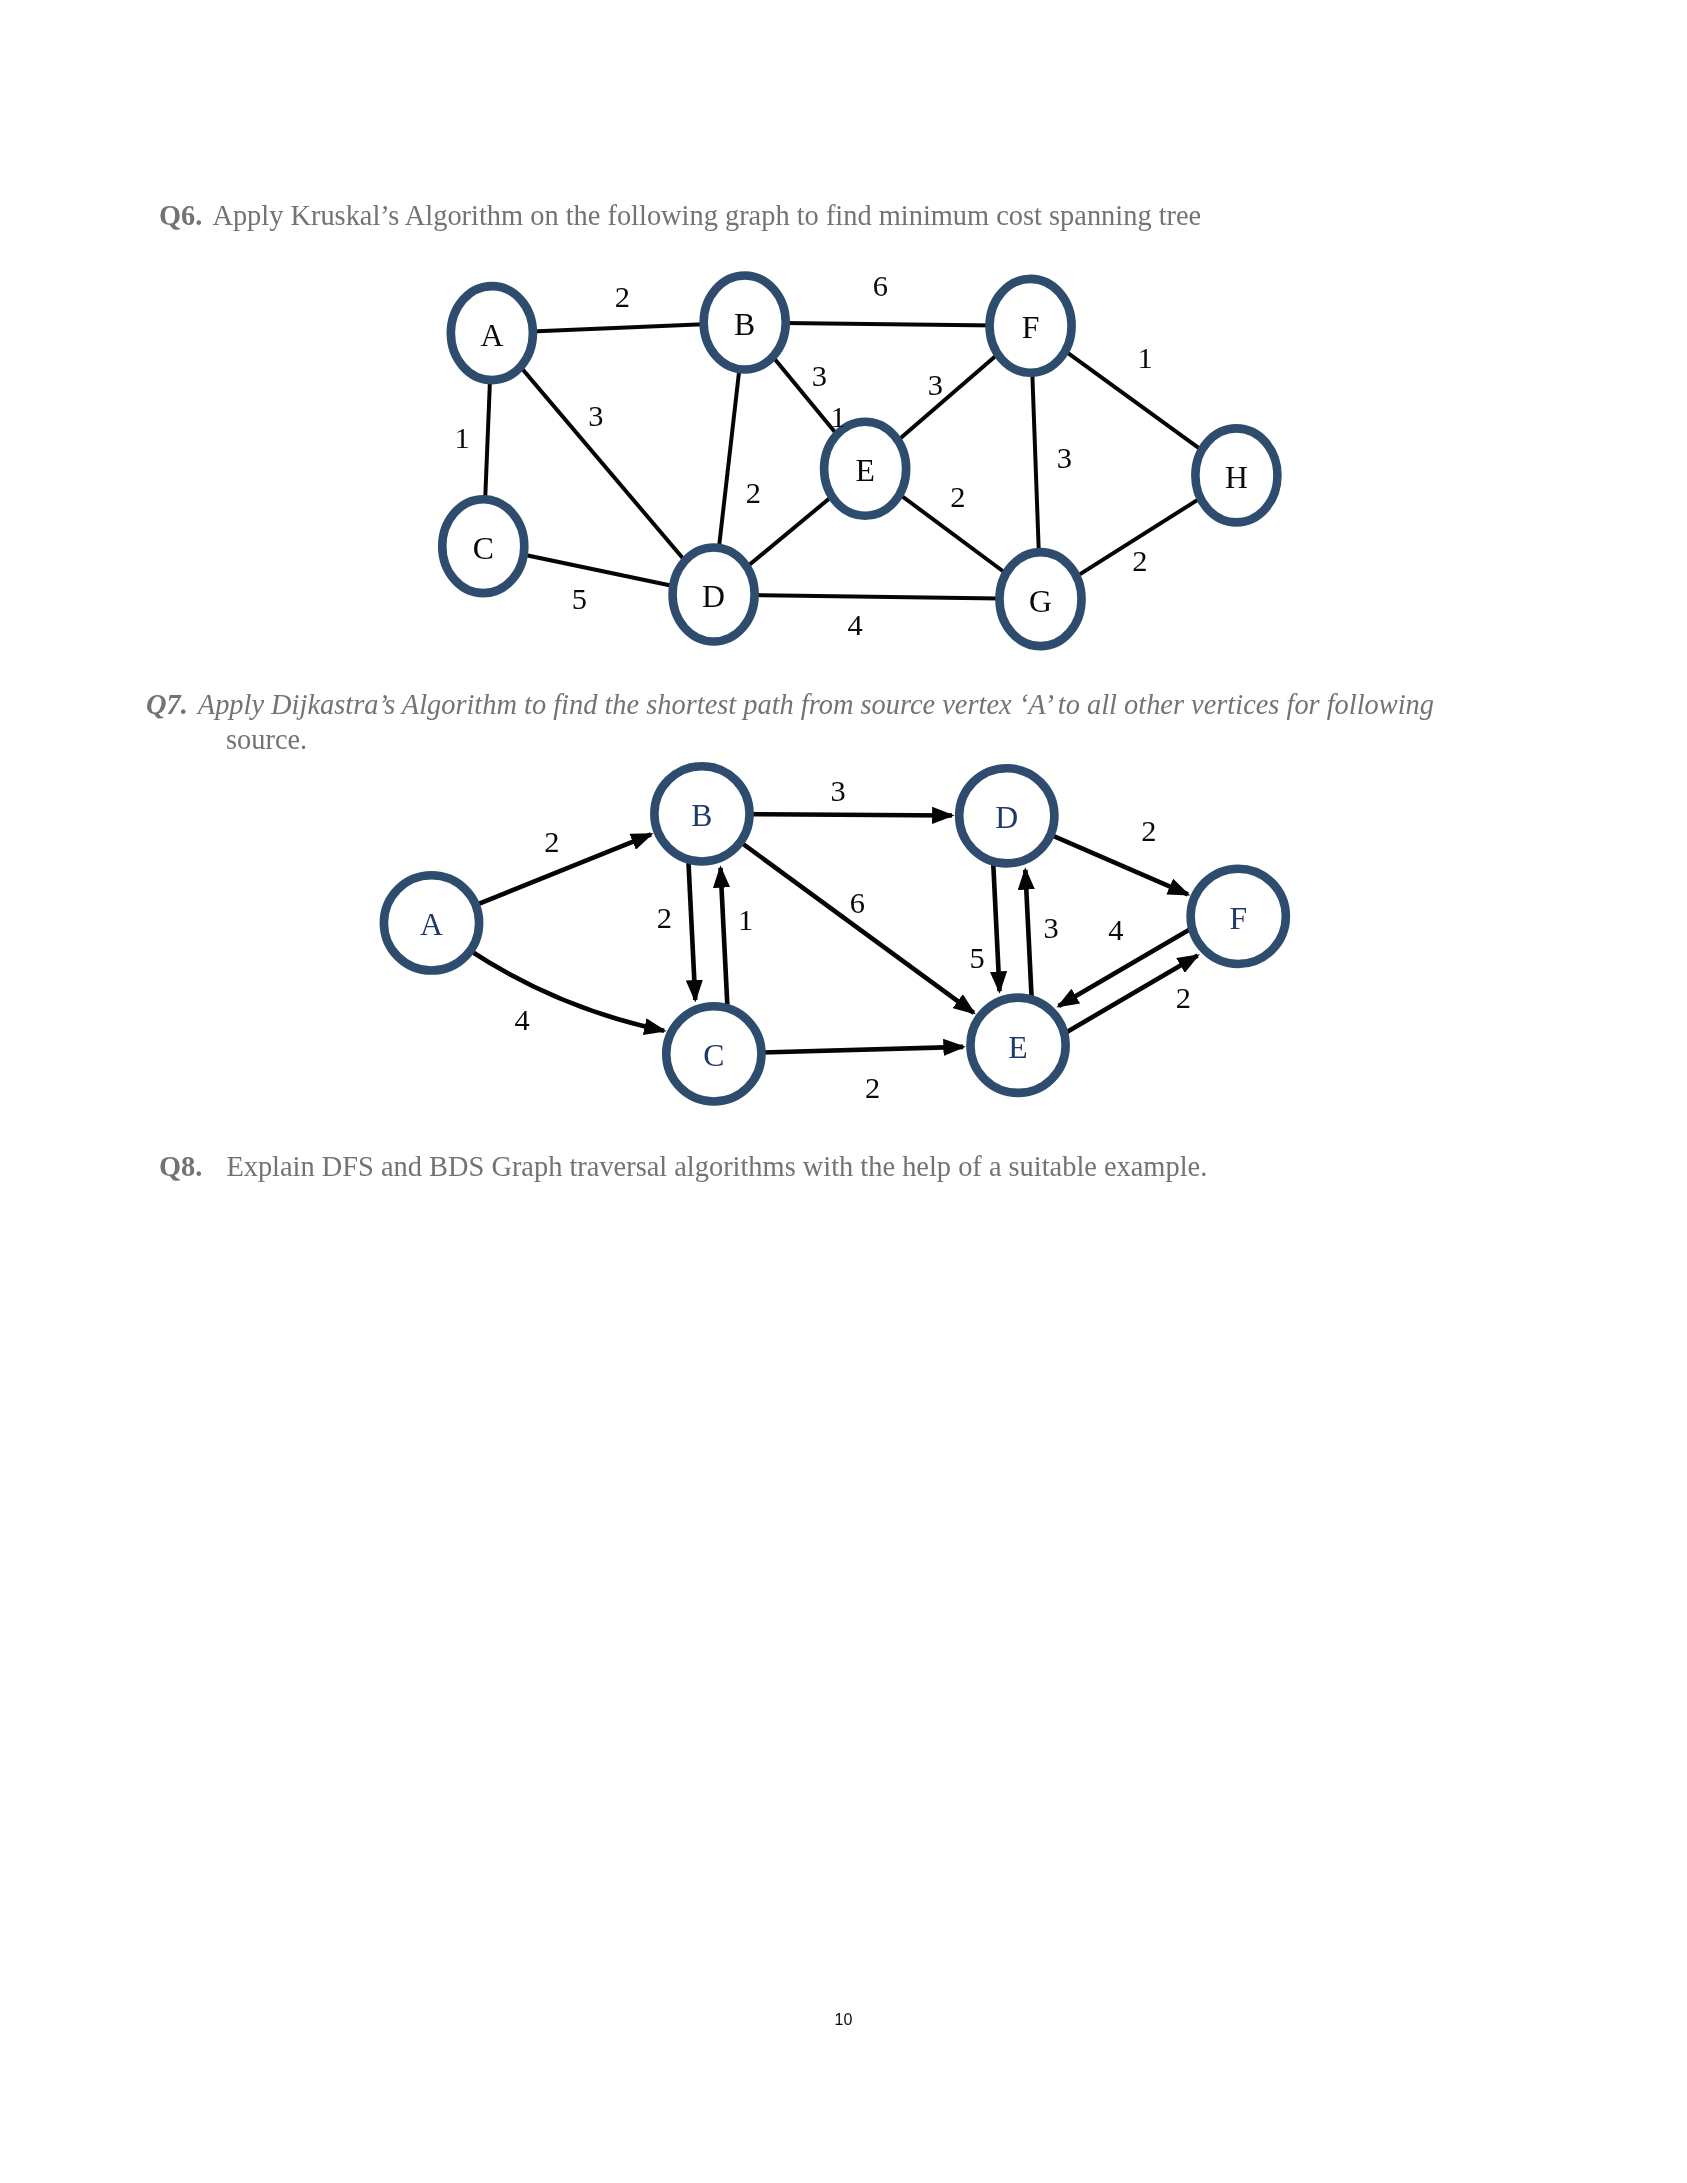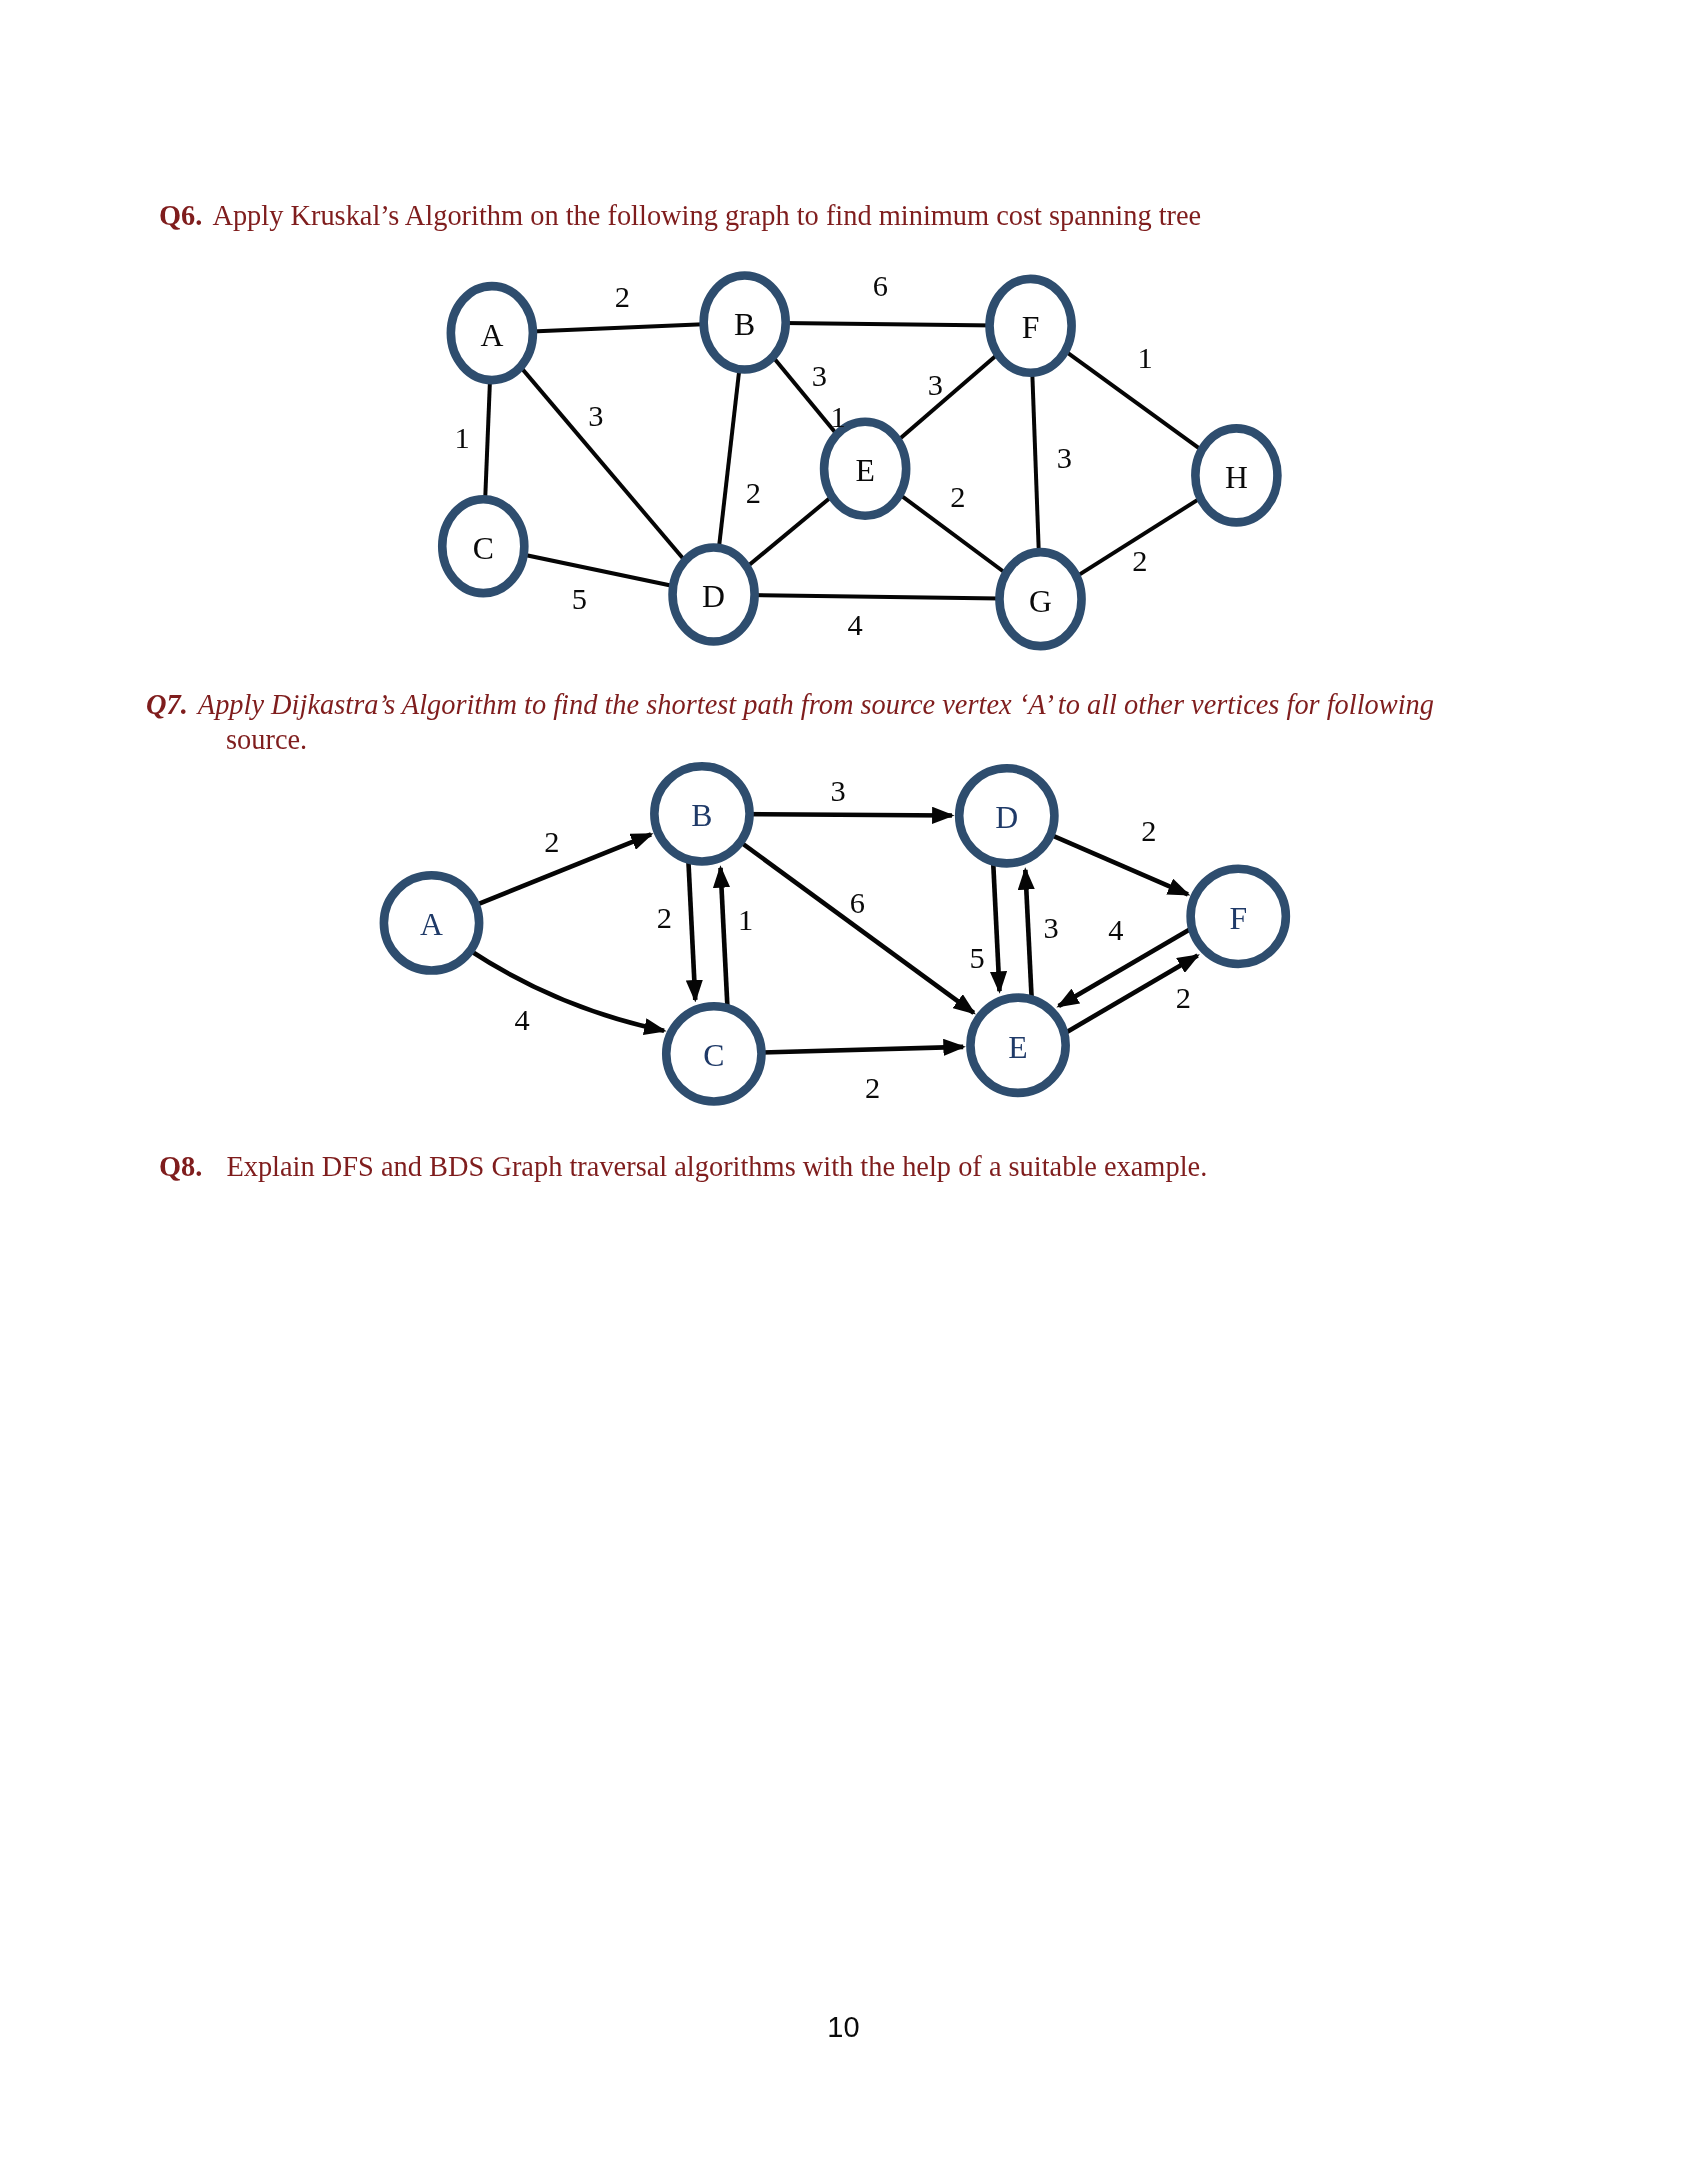--- a/index.html
+++ b/index.html
@@ -9,32 +9,32 @@
     background:#ffffff;
     overflow:hidden;
     font-family:"Liberation Serif", serif;
     color:#000;
   }
   .heading{
     position:absolute;
     font-size:28.4px;
     line-height:1.25;
     white-space:nowrap;
-    color:#7f1d1d;
+    color:#737373;
   }
   .heading .qlabel{font-weight:bold;}
   .heading .qtext{margin-left:10px;}
   .heading .qtext-tight{margin-left:24px;}
   .graph-svg{position:absolute;overflow:visible;}
   .page-number{
     position:absolute;
     left:0;top:2011px;width:1687px;
     text-align:center;
     font-family:"Liberation Sans", sans-serif;
-    font-size:29px;
+    font-size:16px;
     color:#0a0a0a;
   }
 </style>
 </head>
 <body>
 
 <div class="page">
 
   <div class="heading" style="left:159px;top:198px;">
     <span class="qlabel">Q6.</span><span class="qtext">Apply Kruskal’s Algorithm on the following graph to find minimum cost spanning tree</span>

